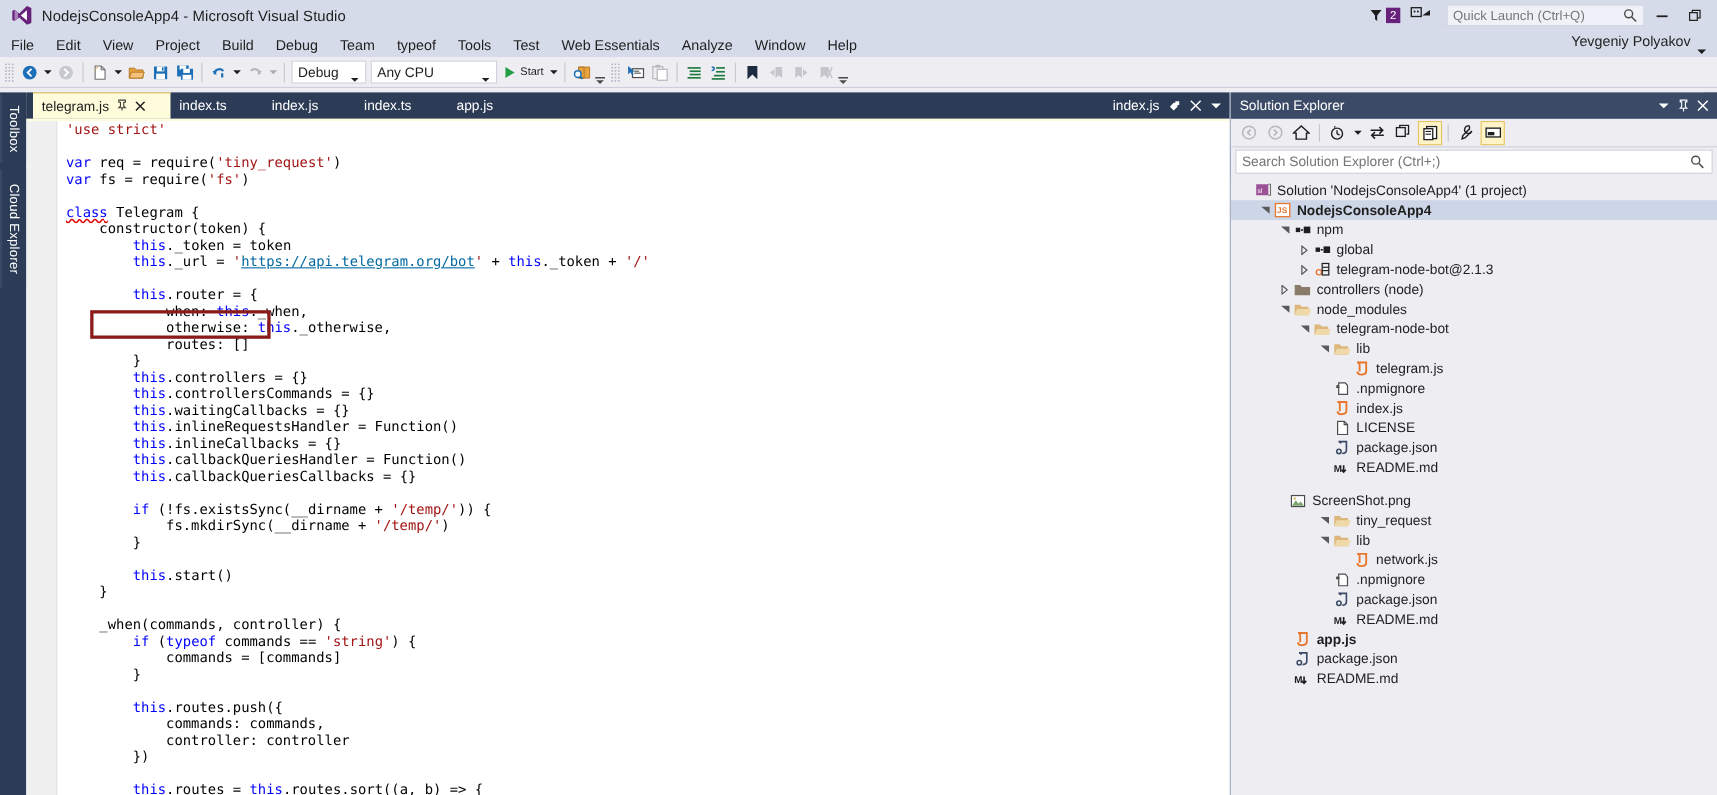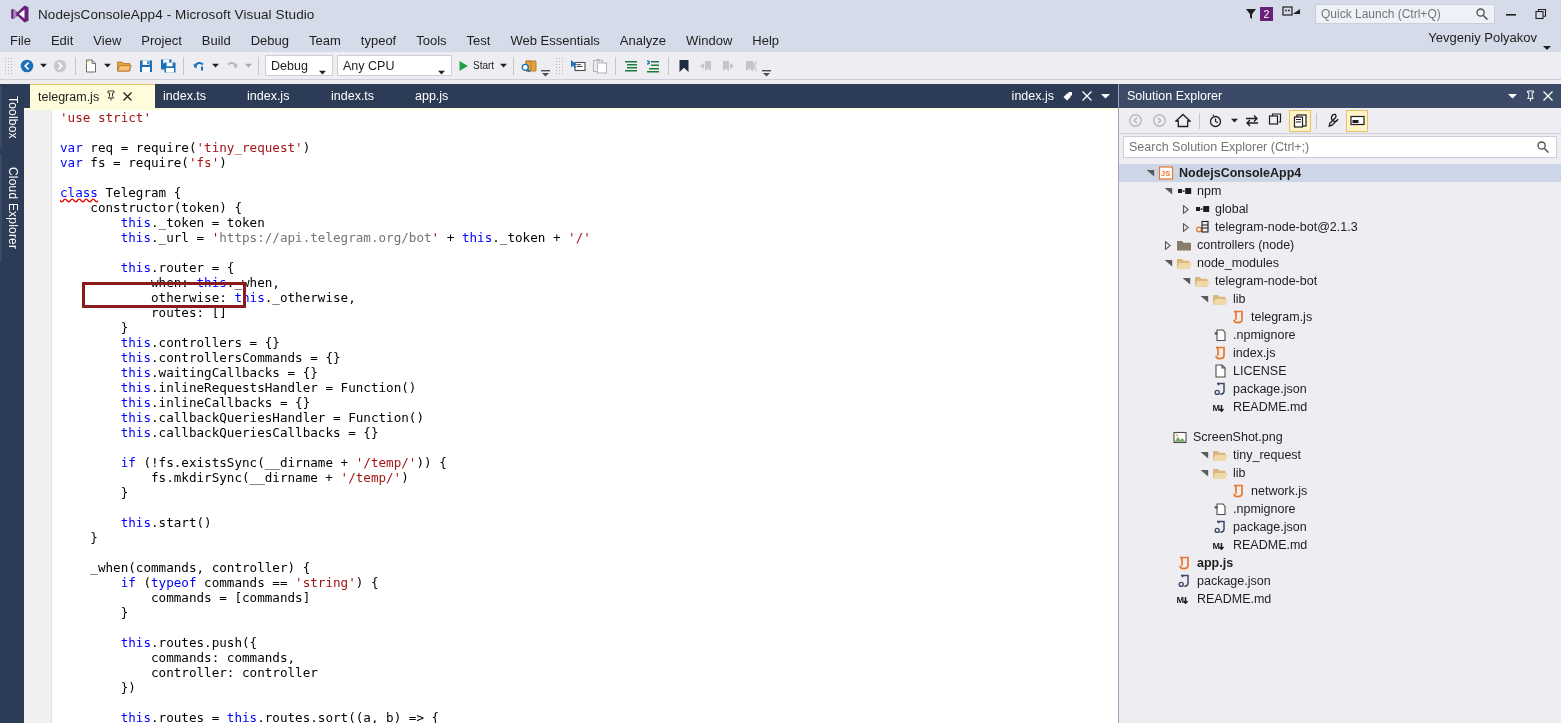--- a/index.html
+++ b/index.html
@@ -158,21 +158,21 @@
   }
   .code {
     position: absolute; left: 36px; top: 2px; right: 32px; bottom: 0;
     font-family: "DejaVu Sans Mono", monospace;
     font-size: 12.6px; line-height: 15px; color: #000000;
     white-space: pre; tab-size: 4;
   }
   .code .ln { height: 15px; }
   .kw   { color: #0000ff; }
   .str  { color: #a31515; }
-  .link { color: #737373; }
+  .link { color: #0369a1; text-decoration: underline; }
   .blue { color: #0000ff; }
   .sq {
     text-decoration: underline;
     text-decoration-color: #e00000;
     text-decoration-style: wavy;
     text-decoration-skip-ink: none;
   }
   .redbox {
     position: absolute; left: 58px; top: 174px; width: 164px; height: 26px;
     border: 3px solid #8b1a1a; pointer-events: none;
@@ -708,20 +708,31 @@
       <input type="text" value="" placeholder="Search Solution Explorer (Ctrl+;)" style="">
       <span class="mag">
         <svg width="14" height="14" viewBox="0 0 14 14">
           <circle cx="5.6" cy="5.6" r="3.6" fill="none" stroke="#4d4d4d" stroke-width="1.3"></circle>
           <line x1="8.4" y1="8.4" x2="12.4" y2="12.6" stroke="#4d4d4d" stroke-width="1.4"></line>
         </svg>
       </span>
     </div>
 
     <div class="se-tree" id="se-tree">
+        <div class="node" style="padding-left: 6px;">
+          <span class="expander"></span>
+          <span class="node-icon">
+            <svg width="15" height="14" viewBox="0 0 15 14">
+              <rect x="1" y="1.5" width="11" height="10" fill="#9b4f96"></rect>
+              <text x="2.2" y="9" font-size="6" fill="#ffffff" font-family="sans-serif">sl</text>
+              <path d="M12 1.5 L14 1.5 L14 11.5 L12 11.5" fill="none" stroke="#6d6d6d" stroke-width="1"></path>
+            </svg>
+          </span>
+          <span class="node-label">Solution 'NodejsConsoleApp4' (1 project)</span>
+        </div>
         <div class="node selected bold" style="padding-left: 24px;">
           <span class="expander">
             <svg width="9" height="8" viewBox="0 0 9 8">
               <path d="M0.6 1 L8.2 1 L8.2 7.4 Z" fill="#5a5a5a"></path>
             </svg>
           </span>
           <span class="node-icon">
             <svg width="16" height="14" viewBox="0 0 16 14">
               <rect x="1.5" y="1" width="13" height="12" fill="#ffffff" stroke="#e8762d" stroke-width="1.2"></rect>
               <text x="3" y="10" font-size="7.5" fill="#e8762d" font-family="sans-serif" font-weight="bold">JS</text>

